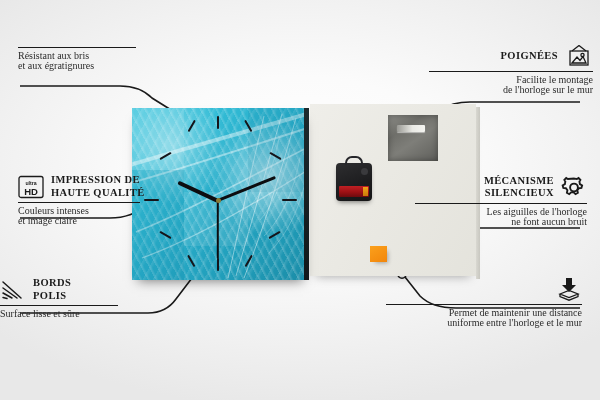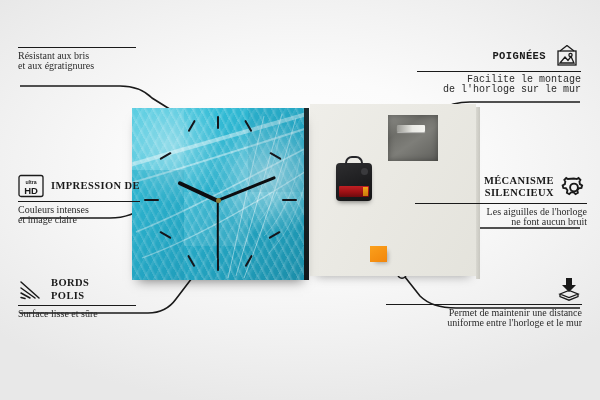--- a/index.html
+++ b/index.html
@@ -222,47 +222,48 @@
 
   <div class="callout left" style="left:18px; top:174px; width:200px;">
     <div class="row">
       <svg class="ico" width="26" height="24" viewBox="0 0 26 24">
         <rect x="1" y="1.5" width="24" height="21" rx="2" fill="none" stroke="#1a1a1a" stroke-width="1.3"></rect>
         <text x="13" y="10" text-anchor="middle" font-family="Liberation Sans, sans-serif" font-size="5.2" font-weight="bold" fill="#1a1a1a">ultra</text>
         <text x="13" y="19.5" text-anchor="middle" font-family="Liberation Sans, sans-serif" font-size="9.5" font-weight="bold" fill="#1a1a1a">HD</text>
       </svg>
       <div>
         <div class="c-title">IMPRESSION DE</div>
+        <div class="c-title">HAUTE QUALITÉ</div>
       </div>
     </div>
     <div class="rule" style="width:122px; margin:3px 0 3px;"></div>
     <div class="c-desc">Couleurs intenses</div>
     <div class="c-desc">et image claire</div>
   </div>
 
-  <div class="callout left" style="left:18px; top:277px; width:190px;">
+  <div class="callout left" style="left:0; top:277px; width:190px;">
     <div class="row">
       <svg class="ico" width="26" height="22" viewBox="0 0 26 22">
         <g stroke="#1a1a1a" stroke-width="1.5" stroke-linecap="round">
           <path d="M3,3 L21,19"></path>
           <path d="M3,9 L17,19"></path>
           <path d="M3,14 L12,19"></path>
           <path d="M3,18.5 L7,19.5"></path>
         </g>
       </svg>
       <div>
         <div class="c-title">BORDS</div>
         <div class="c-title">POLIS</div>
       </div>
     </div>
     <div class="rule" style="width:118px; margin:3px 0 3px;"></div>
     <div class="c-desc">Surface lisse et sûre</div>
   </div>
 
-  <div class="callout right" style="right:19px; top:44px; width:220px;font-family:Liberation Mono, monospace;">
+  <div class="callout right" style="right:7px; top:44px; width:220px;">
     <div class="row">
       <div>
         <div class="c-title">POIGNÉES</div>
       </div>
       <svg class="ico" width="28" height="24" viewBox="0 0 28 24">
         <g fill="none" stroke="#1a1a1a" stroke-width="1.3">
           <path d="M14,1.5 L7,7 M14,1.5 L21,7"></path>
           <rect x="5" y="7" width="18" height="14"></rect>
           <path d="M7,19 L12,13 L15,16.5 L18,12.5 L21,19 Z"></path>
           <circle cx="17.5" cy="11" r="1.6"></circle>

